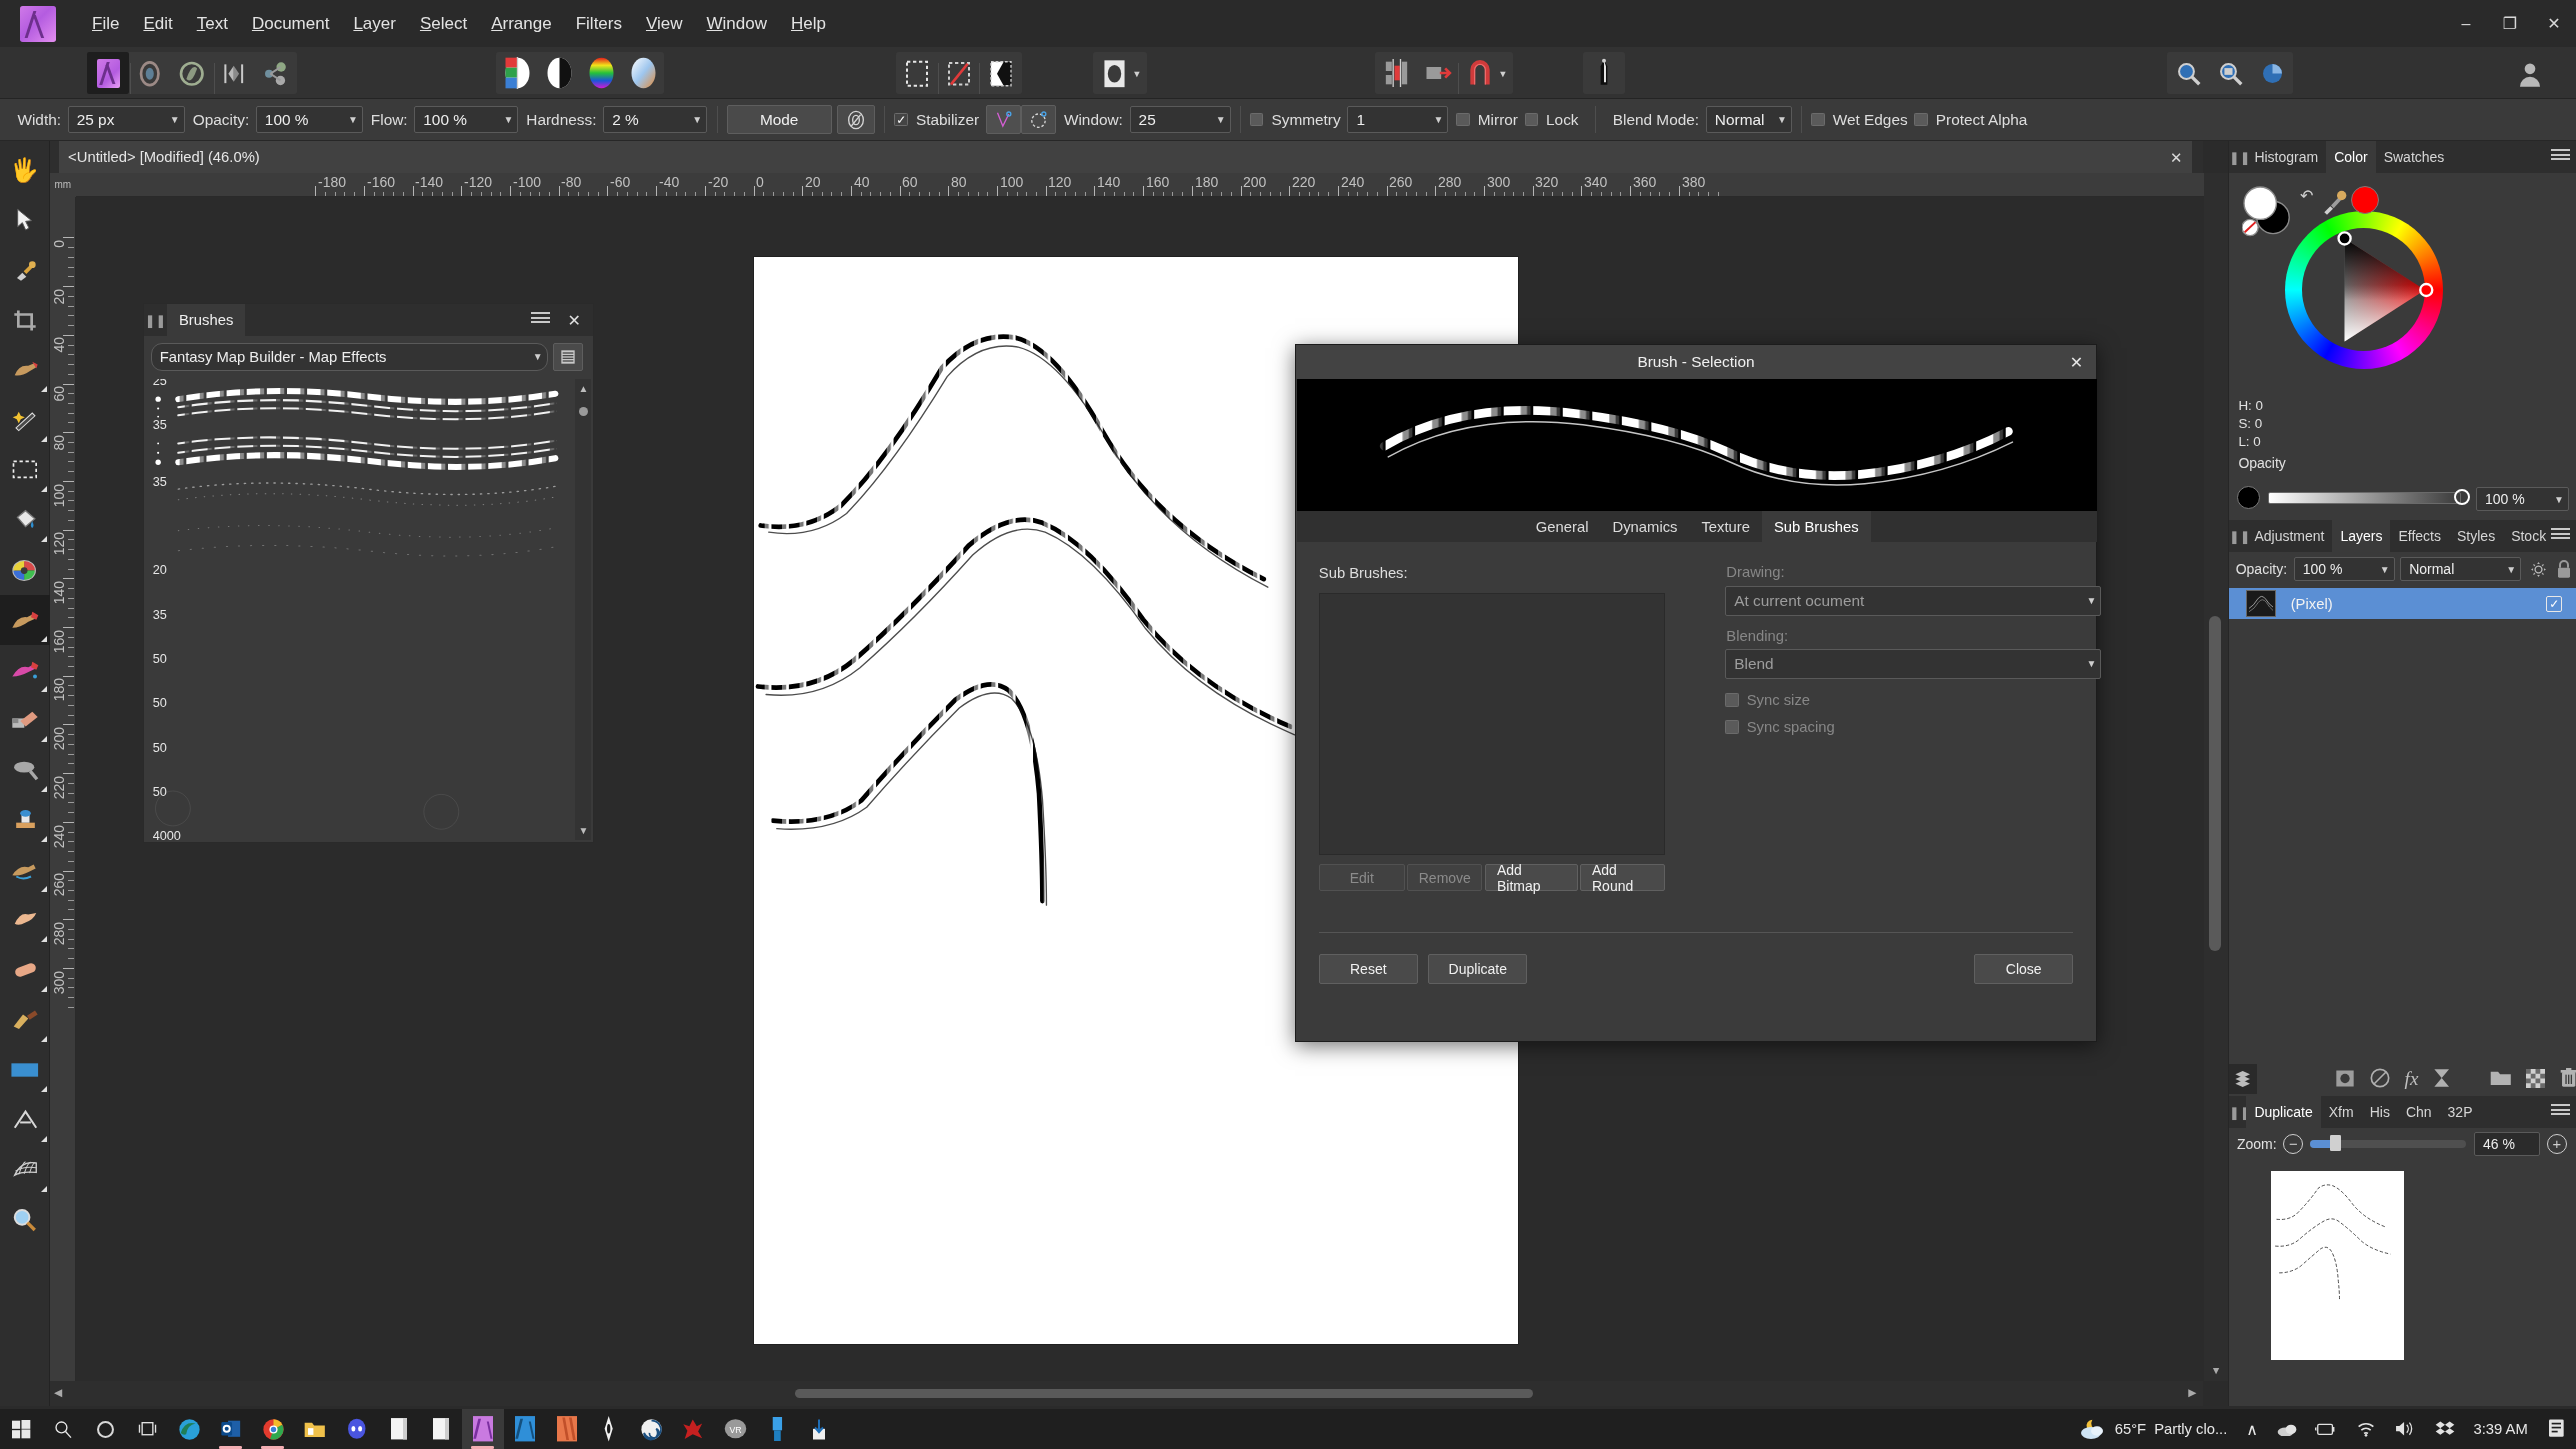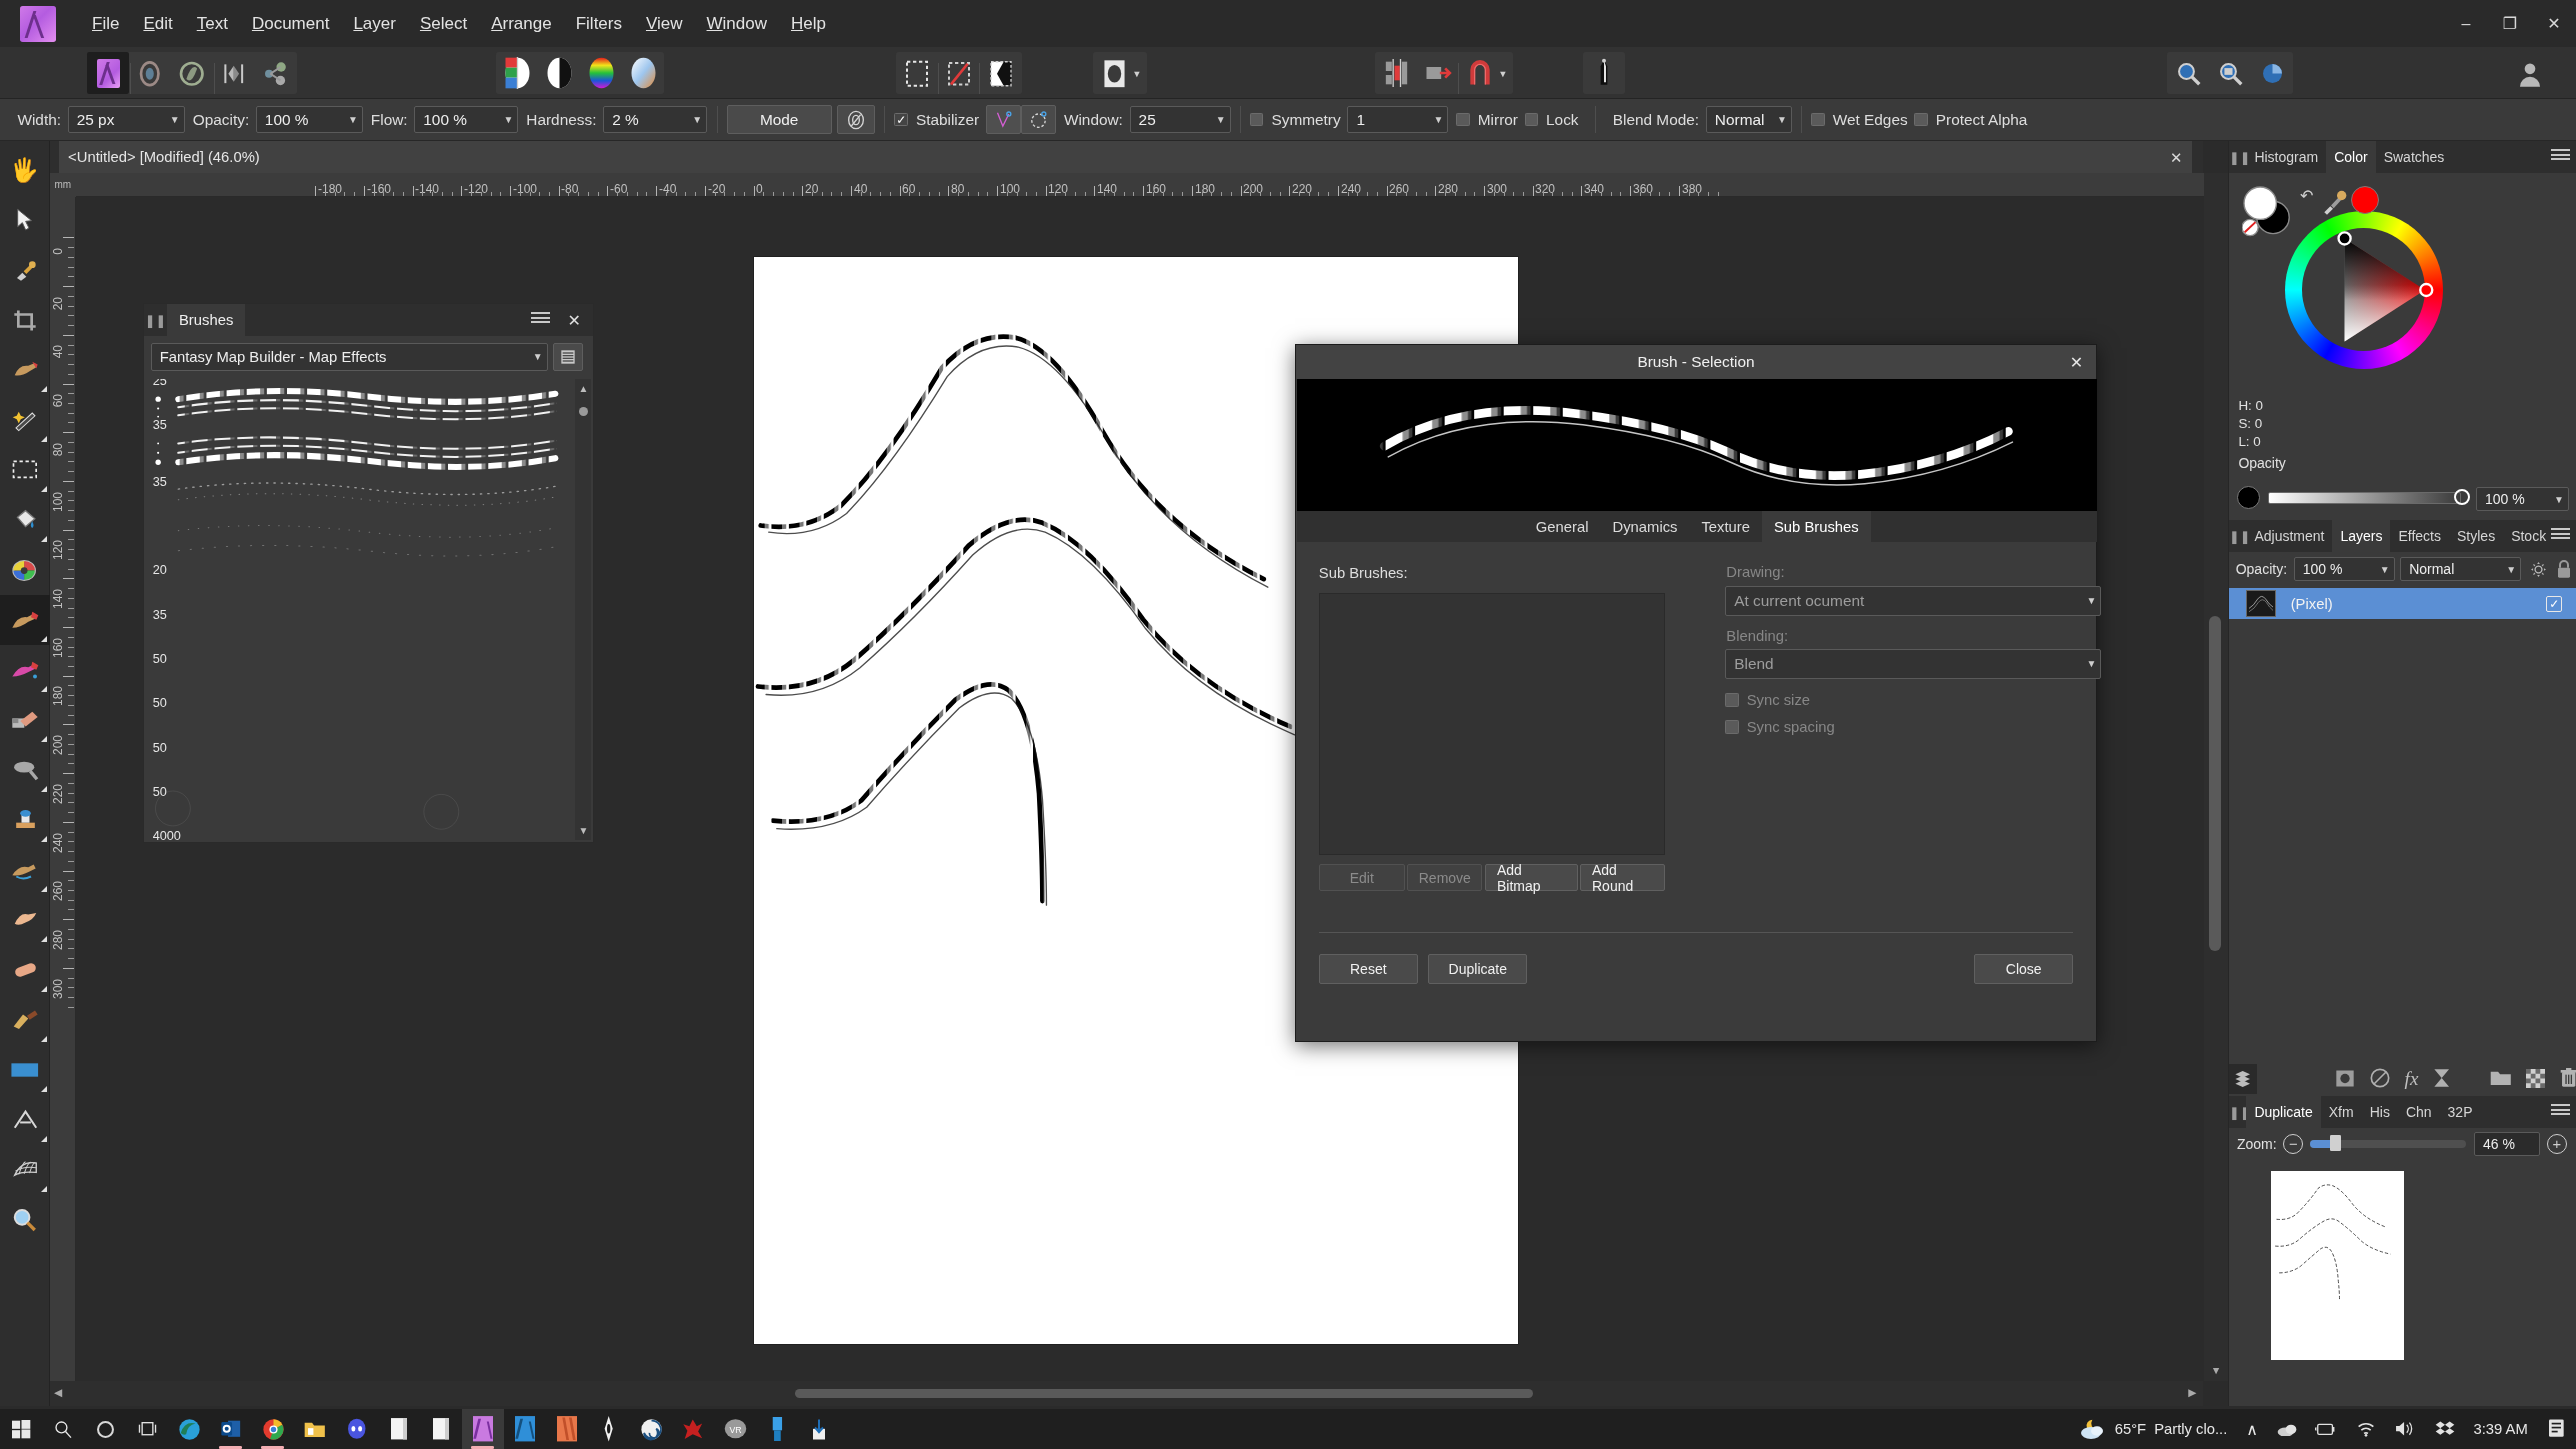--- a/index.html
+++ b/index.html
@@ -74,21 +74,21 @@
   #doctab { position:absolute; left:50px; top:141px; width:2153px; height:32px; background:#2e2e2e; }
   #doctabinner { position:absolute; left:8.7px; top:0; height:32px; background:#414141;
     display:flex; align-items:center; padding:0 9.4px; font-size:14.8px; color:#e6e6e6;
     width:2133px; justify-content:space-between; }
   #rulh { position:absolute; left:76px; top:173px; width:2128px; height:24px; background:#3c3c3c;
     border-bottom:0.7px solid #2a2a2a; overflow:hidden; }
   #rulv { position:absolute; left:50px; top:173px; width:25.5px; height:1208px; background:#3c3c3c;
     border-right:0.7px solid #2a2a2a; overflow:hidden; }
   #rulcorner { position:absolute; left:50px; top:173px; width:25.5px; height:24px; background:#3c3c3c;
     font-size:10px; color:#bdbdbd; text-align:center; line-height:24px; z-index:3;}
-  .tickv { position:absolute; font-size:12px; color:#c0c0c0;margin-top:8px; }
+  .tickv { position:absolute; font-size:14px; color:#c0c0c0; }
 
   
   #canvasarea { position:absolute; left:76px; top:197px; width:2128px; height:1183px;
     background:#2b2b2b; overflow:hidden; }
   #paper { position:absolute; left:678px; top:60px; width:764px; height:1087px;
     background:#fff; box-shadow:0 0 0 0.7px #1d1d1d; }
   #hscroll { position:absolute; left:50px; top:1381px; width:2153px; height:25px; background:#2e2e2e;
      display:flex; align-items:center; }
   #vscroll { position:absolute; left:2204px; top:173px; width:24px; height:1208px; background:#2e2e2e; }
 
@@ -924,21 +924,21 @@
     <div class="ptab">Brushes</div>
     <div style="position:absolute;right:43px;top:8px;width:19px;height:16px;">
       <i style="display:block;height:2px;background:#c9c9c9;margin-bottom:2.7px;"></i>
       <i style="display:block;height:2px;background:#c9c9c9;margin-bottom:2.7px;"></i>
       <i style="display:block;height:2px;background:#c9c9c9;"></i>
     </div>
     <div style="position:absolute;right:12px;top:6.7px;font-size:16px;color:#e0e0e0;">✕</div>
   </div>
   <div class="pbody">
     <div class="selrow">
-      <div class="combo" style="width:397px;height:28px;">
+      <div class="combo" style="width:397px;height:28px;border-radius:11px;">
         <span class="cv" style="font-size:14.8px;">Fantasy Map Builder - Map Effects</span>
         <span class="arr">▼</span>
       </div>
       <div style="width:29.5px;height:28px;background:#4a4a4a;border:0.7px solid #5e5e5e;border-radius:2px;display:flex;align-items:center;justify-content:center;">
         <svg width="16" height="16" viewBox="0 0 24 24">
             <rect x="2" y="2" width="20" height="20" fill="#c8c8c8"></rect>
             <g fill="#4a4a4a">
               <rect x="4" y="5" width="16" height="2"></rect>
               <rect x="4" y="9" width="16" height="2"></rect>
               <rect x="4" y="13" width="16" height="2"></rect>

